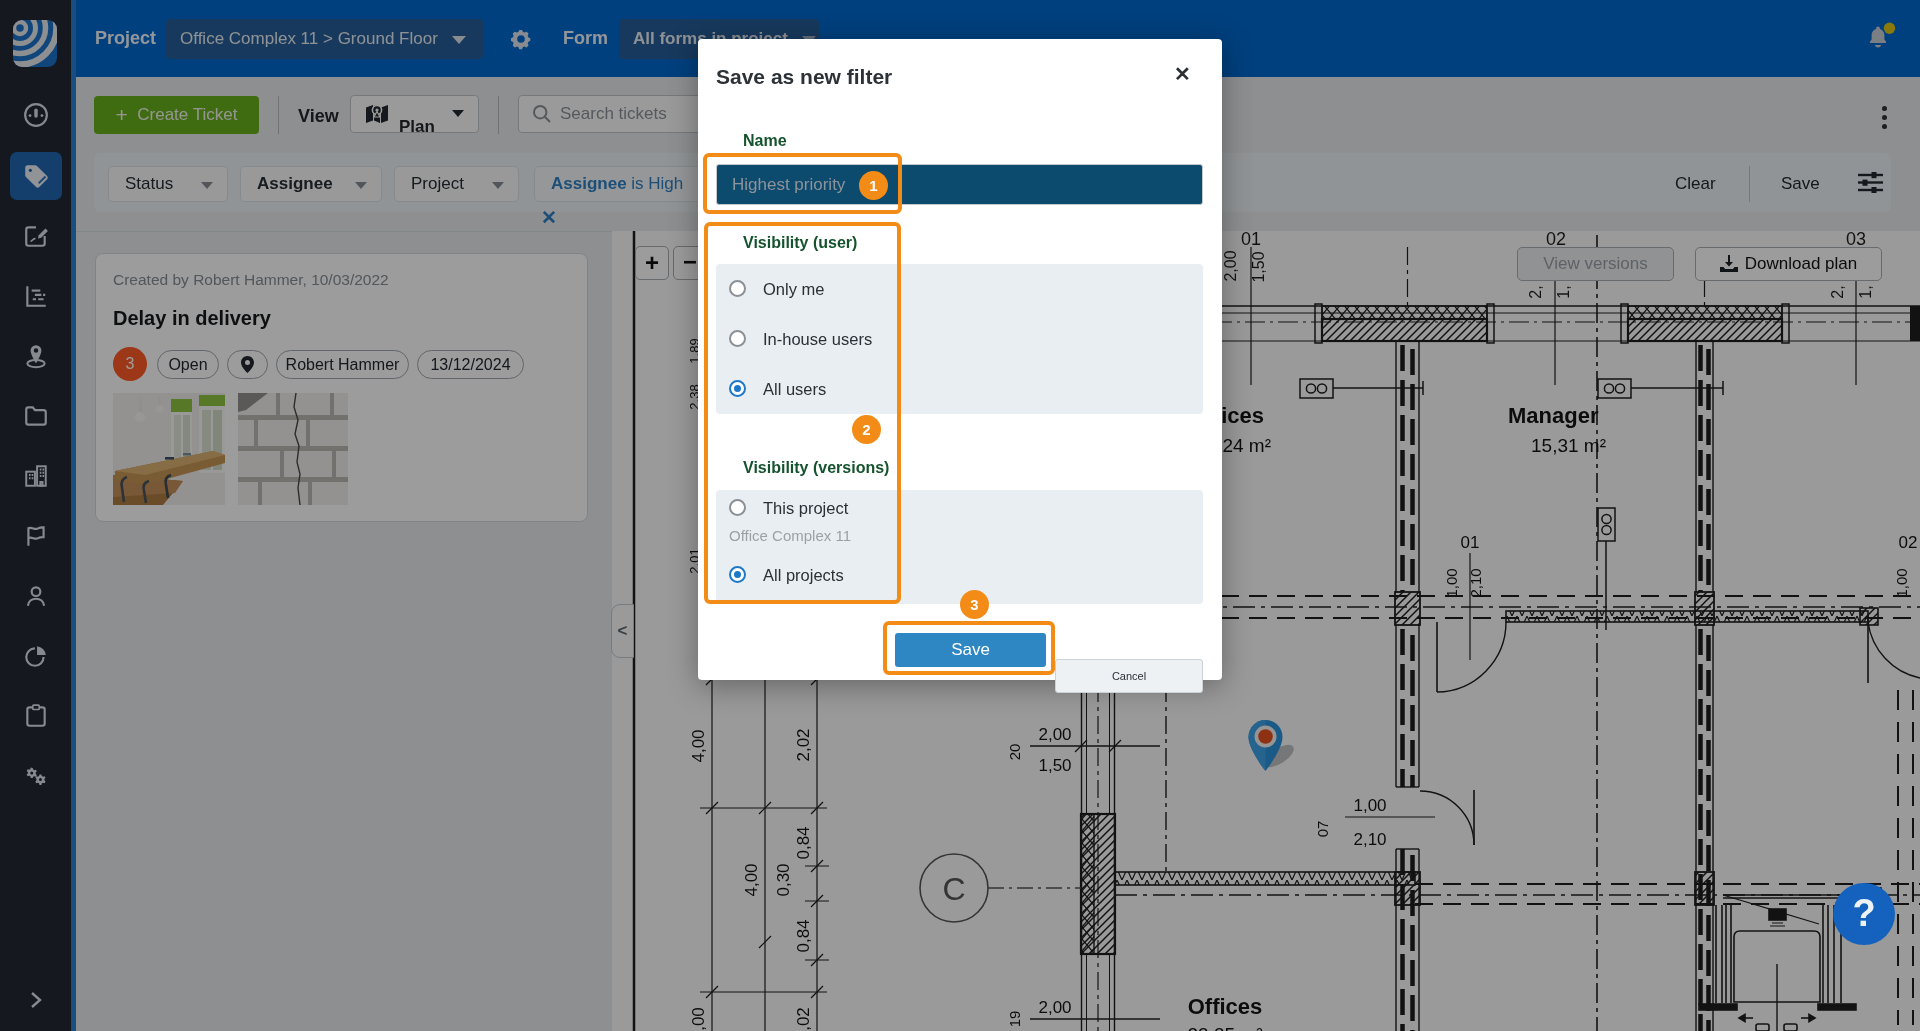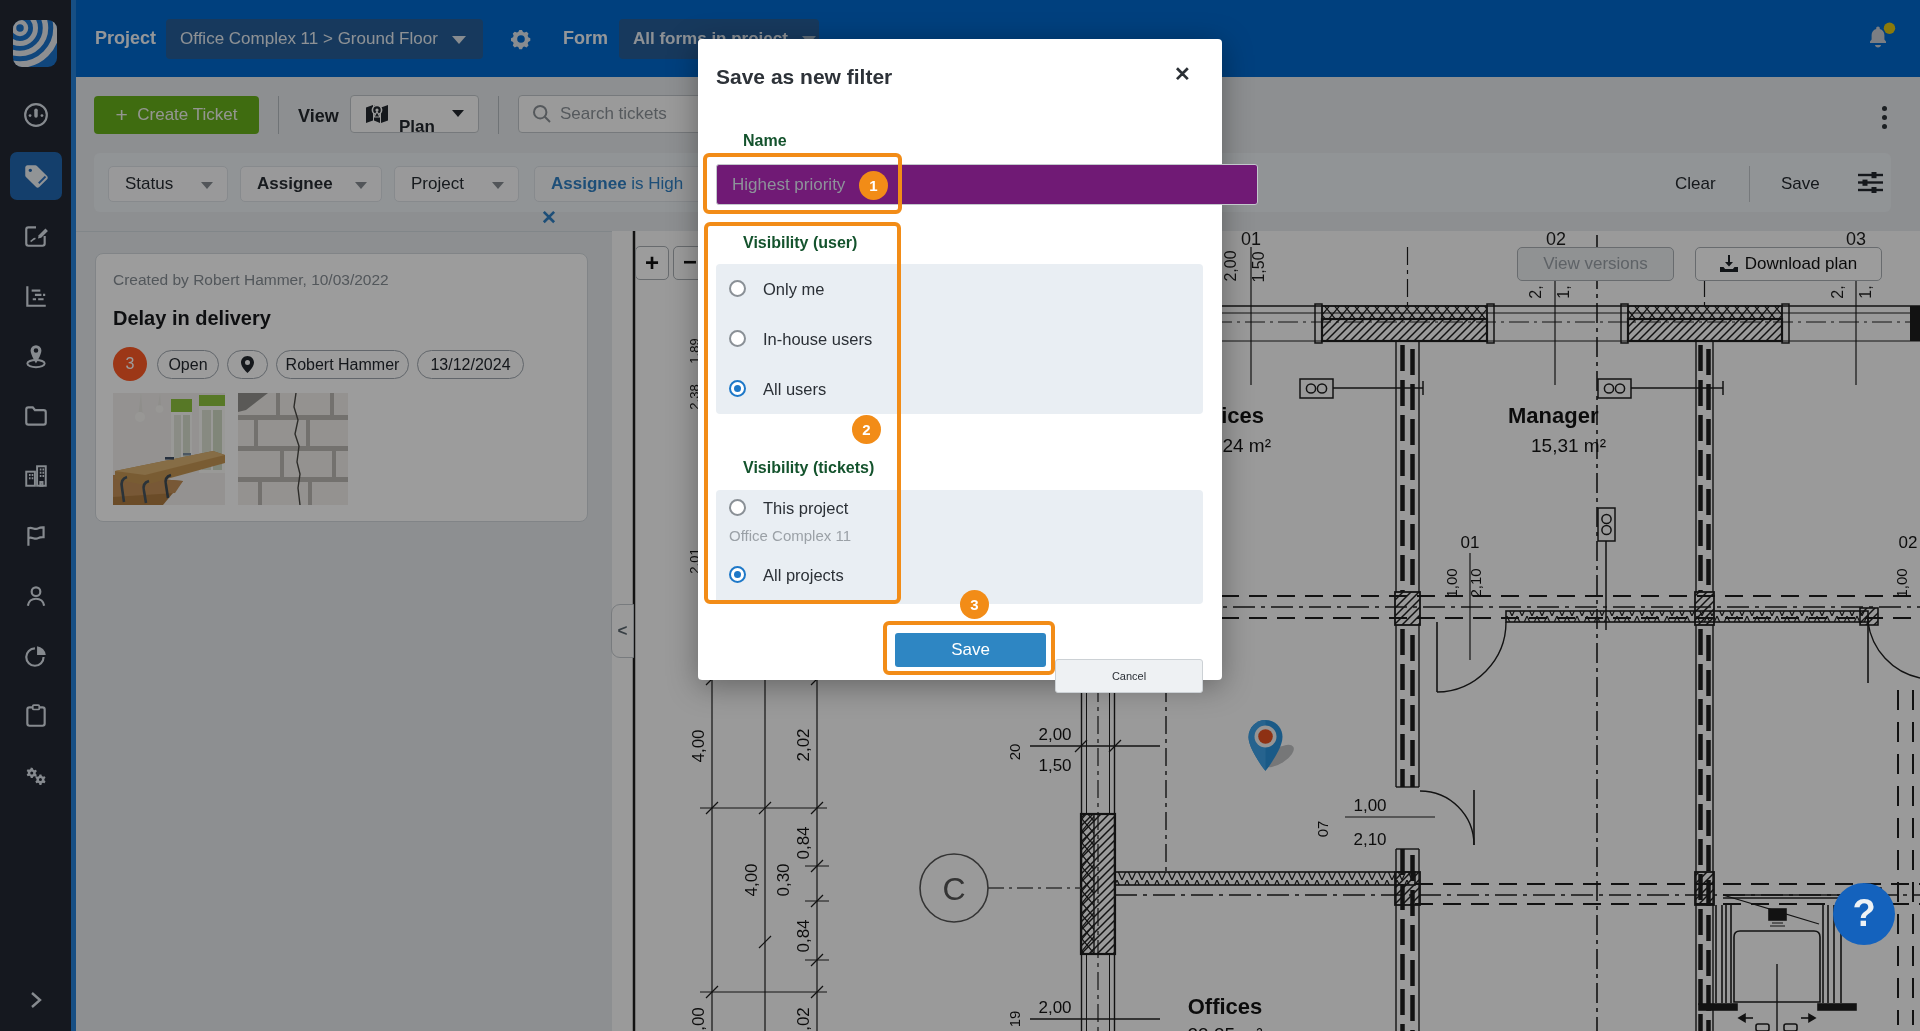--- a/index.html
+++ b/index.html
@@ -553,32 +553,32 @@
   <circle cx="19.5" cy="17.5" r="7.3" fill="#e8511f"></circle>
 </svg>
 
 </div>
 <div class="abs" style="left:1833px; top:883px; width:62px; height:62px; border-radius:50%; background:#1462bd; color:#eef2f5; font-size:38px; font-weight:bold; text-align:center; line-height:60px; z-index:45;">?</div>
 
 <div class="modal">
   <div class="abs" style="left:18px; top:26px; font-size:21px; font-weight:bold; color:#2d3238;">Save as new filter</div>
   <div class="abs" style="left:476px; top:23px; font-size:20px; font-weight:bold; color:#2b3035;">✕</div>
   <div class="m-label" style="top:93px;">Name</div>
-  <div class="abs" style="left:18px; top:125px; width:542px; height:41px; border:1px solid #c3c8cc; border-radius:3px; background:#701a75;text-align:center;">
+  <div class="abs" style="left:18px; top:125px; width:487px; height:41px; border:1px solid #c3c8cc; border-radius:3px; background:#0c4a6e;text-align:center;">
     <span style="position:absolute; left:15px; top:0; line-height:39px; font-size:17px; color:#8d939a;">Highest priority</span>
   </div>
   <div class="m-label" style="top:195px;">Visibility (user)</div>
   <div class="m-panel" style="top:225px; height:150px;"></div>
   <div class="radio" style="left:31px; top:241px;"></div>
   <div class="r-label" style="left:65px; top:241px;">Only me</div>
   <div class="radio" style="left:31px; top:291px;"></div>
   <div class="r-label" style="left:65px; top:291px;">In-house users</div>
   <div class="radio on" style="left:31px; top:341px;"></div>
   <div class="r-label" style="left:65px; top:341px;">All users</div>
-  <div class="m-label" style="top:420px;">Visibility (tickets)</div>
+  <div class="m-label" style="top:420px;">Visibility (versions)</div>
   <div class="m-panel" style="top:451px; height:114px;"></div>
   <div class="radio" style="left:31px; top:460px;"></div>
   <div class="r-label" style="left:65px; top:460px;">This project</div>
   <div class="abs" style="left:31px; top:488px; font-size:15px; color:#9ba1a7;">Office Complex 11</div>
   <div class="radio on" style="left:31px; top:527px;"></div>
   <div class="r-label" style="left:65px; top:527px;">All projects</div>
   <div class="abs" style="left:197px; top:594px; width:151px; height:34px; background:#2e86c3; border-radius:3px; color:#fff; font-size:17px; text-align:center; line-height:34px;">Save</div>
   <div class="abs" style="left:357px; top:620px; width:148px; height:34px; background:#eef1f3; border:1px solid #ccd1d5; border-radius:3px; color:#2b3036; font-size:11px; text-align:center; line-height:32px;">Cancel</div>
 </div>
 

